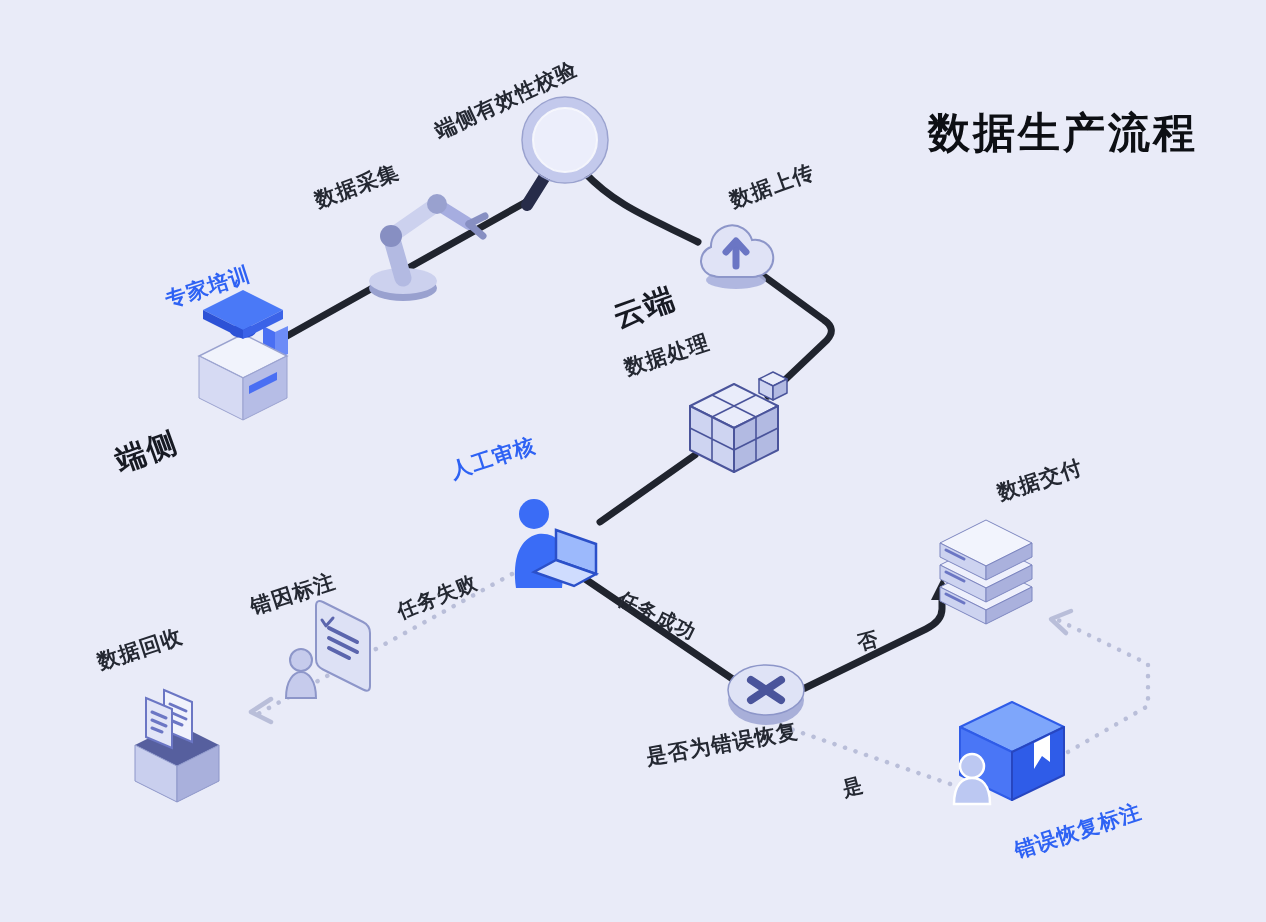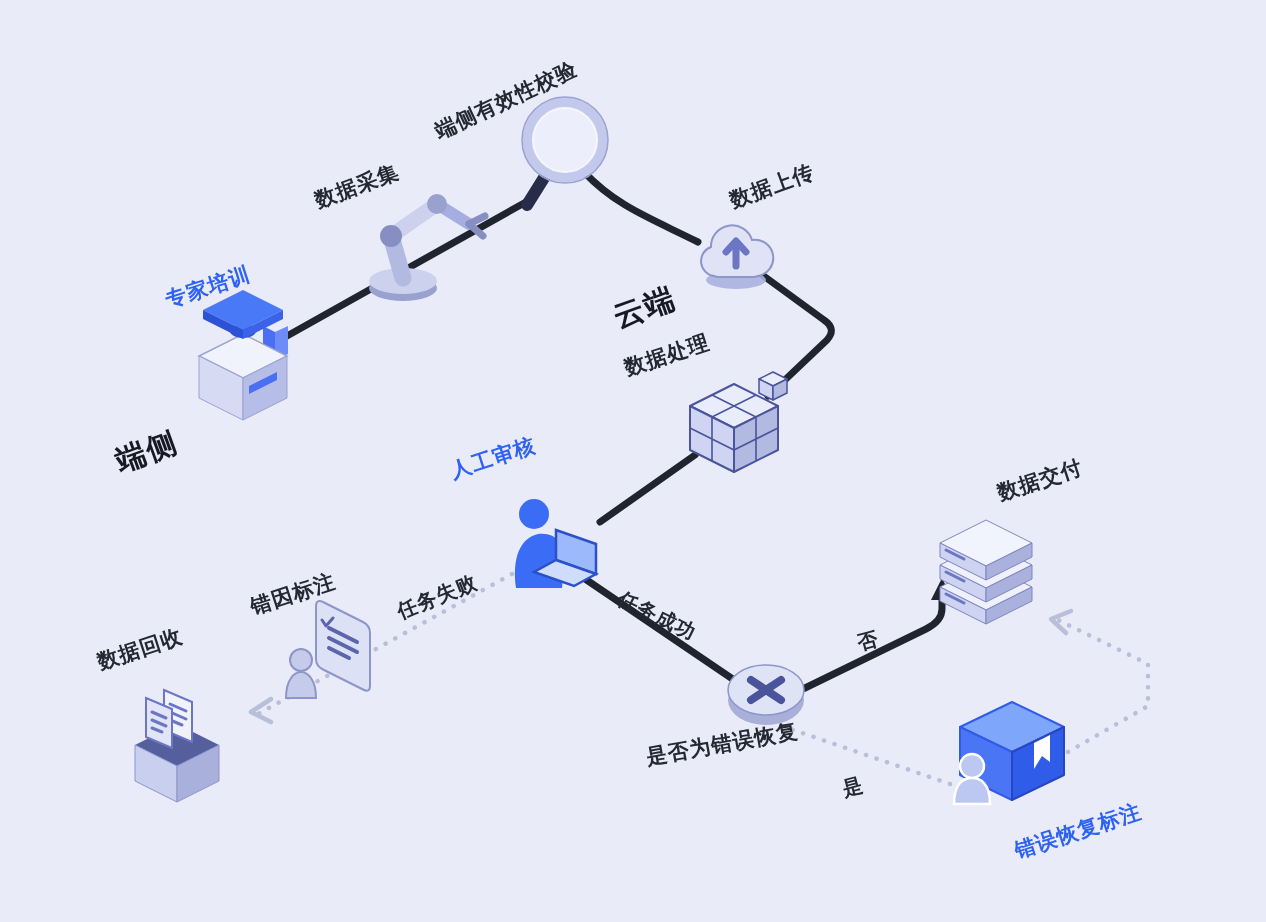--- a/index.html
+++ b/index.html
@@ -201,20 +201,21 @@
         <polygon points="64,10 116,35 64,60 12,35" fill="#7ea6fb" stroke="#2f5ce8" stroke-width="2"></polygon>
         <polygon points="12,35 64,60 64,108 12,83" fill="#4a76f6" stroke="#2f5ce8" stroke-width="2"></polygon>
         <polygon points="64,60 116,35 116,83 64,108" fill="#2f5ce8" stroke="#2746c0" stroke-width="2"></polygon>
       </g>
       <path d="M86 51 L102 43 L102 70 L94 64 L86 77 Z" fill="#ffffff"></path>
       <circle cx="24" cy="74" r="12" fill="#bcc8f2" stroke="#ffffff" stroke-width="2.5"></circle>
       <path d="M6 112 C6 92 15 86 24 86 C33 86 42 92 42 112 Z" fill="#bcc8f2" stroke="#ffffff" stroke-width="2.5"></path>
     </svg>
   </div>
 
+  <div id="title">数据生产流程</div>
 
   <div class="lbl zone" style="left:147px; top:452px; transform:translate(-50%,-50%) rotate(-20deg);">端侧</div>
   <div class="lbl zone" style="left:645px; top:308px; transform:translate(-50%,-50%) rotate(-20deg);">云端</div>
 
   <div class="lbl blue" style="left:208px; top:287px; transform:translate(-50%,-50%) rotate(-18deg);">专家培训</div>
   <div class="lbl" style="left:357px; top:186px; transform:translate(-50%,-50%) rotate(-20deg);">数据采集</div>
   <div class="lbl" style="left:506px; top:100px; transform:translate(-50%,-50%) rotate(-25deg);">端侧有效性校验</div>
   <div class="lbl" style="left:772px; top:186px; transform:translate(-50%,-50%) rotate(-20deg);">数据上传</div>
   <div class="lbl" style="left:667px; top:355px; transform:translate(-50%,-50%) rotate(-18deg);">数据处理</div>
   <div class="lbl blue" style="left:493px; top:458px; transform:translate(-50%,-50%) rotate(-18deg);">人工审核</div>

